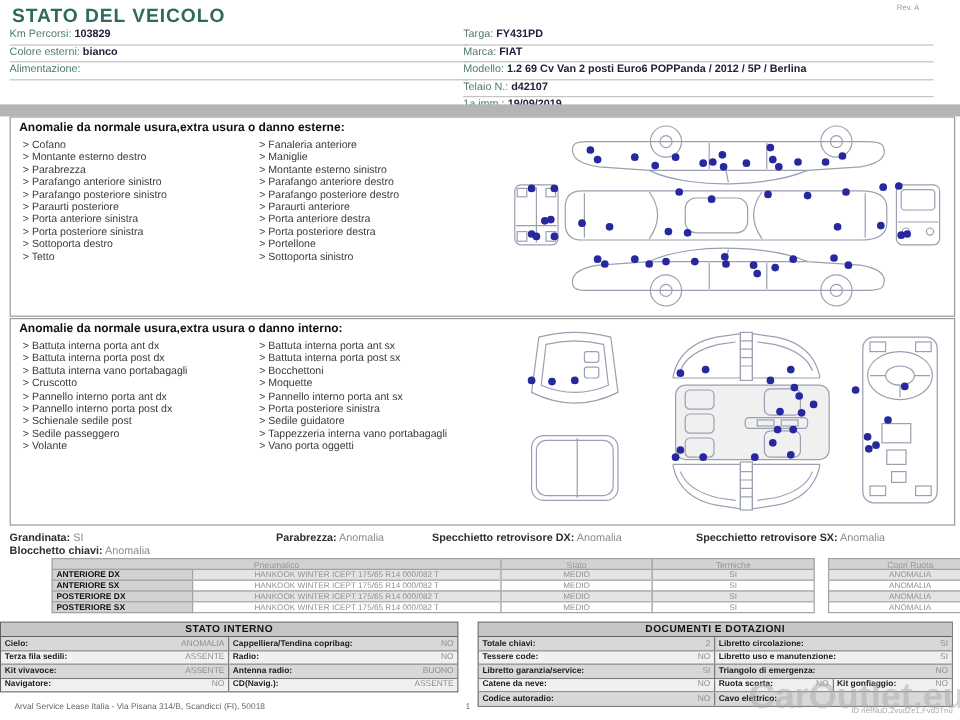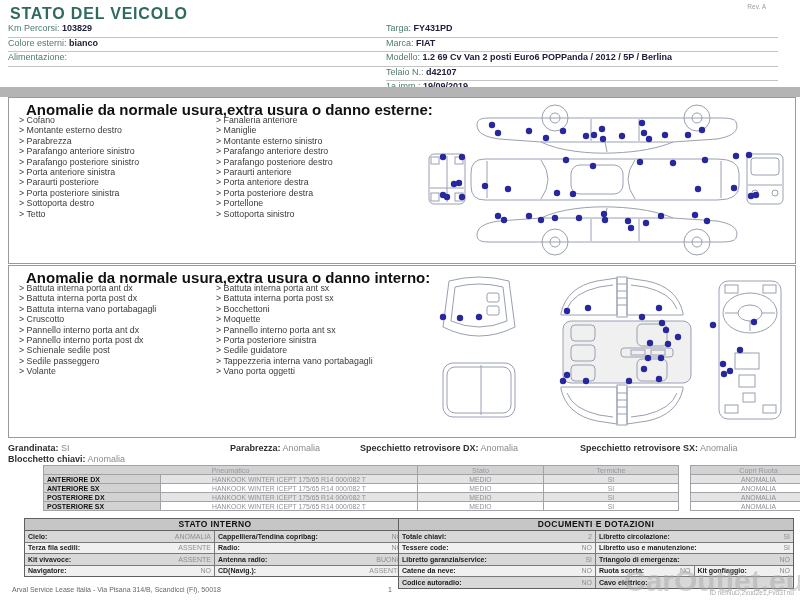--- a/index.html
+++ b/index.html
@@ -15,21 +15,21 @@
   .fline{height:13.5px;border-bottom:1px solid #c4c4c4;font-size:9px;white-space:nowrap;overflow:hidden;}
   .flabel{color:#4f7a70;}
   .fvalue{color:#20203c;font-weight:bold;}
 
   .band{position:absolute;left:0;top:87px;width:800px;height:10px;background:#b4b4b4;}
 
   
   .anom-box{position:absolute;left:8px;width:786px;border:1px solid #9a9a9a;background:#fff;}
   #box-ext{top:97px;height:165px;}
   #box-int{top:265px;height:171px;}
-  .anom-title{position:absolute;left:17px;top:3px;font-size:15px;font-weight:bold;color:#111;}
+  .anom-title{position:absolute;left:7px;top:3px;font-size:10px;font-weight:bold;color:#111;}
   .anom-col{position:absolute;top:17px;font-size:8.8px;line-height:10.4px;color:#3a3a3a;}
   .col-l{left:10px;width:195px;}
   .col-r{left:207px;width:200px;}
   .anom-item::before{content:"> ";}
   .diagram{position:absolute;left:412px;top:3px;}
   .dot{fill:#28289e;}
 
   
   .sum{position:absolute;font-size:9px;}
   .slabel{color:#2f2f2f;font-weight:bold;margin-top:31px;}
@@ -41,21 +41,21 @@
   .t-cell{box-sizing:border-box;border:1px solid #a2a2a8;margin-left:-1px;
           display:flex;align-items:center;justify-content:center;color:#919195;}
   .t-head{background:#d2d2d2;color:#98989c;font-size:7.2px;}
   .t-pos{justify-content:flex-start;padding-left:3px;background:#d2d2d2;color:#111;font-weight:bold;font-size:7px;}
   .t-gap{width:12px;border:none;}
   .row-even{background:#e4e4e4;}
   .row-odd{background:#ffffff;}
 
   
   .bt{position:absolute;top:518px;border:1px solid #606060;font-size:7px;box-sizing:border-box;}
-  #bt-left{left:24px;width:382px;}
+  #bt-left{left:0;width:382px;}
   #bt-right{left:398px;width:396px;}
   .bt-title{height:11px;background:#c6c6c6;font-weight:bold;font-size:8.5px;text-align:center;
             line-height:11px;color:#111;border-bottom:1px solid #606060;letter-spacing:.4px;}
   .bt-row{display:flex;height:10.5px;border-bottom:1px solid #7a7a7a;}
   .bt-row:last-child{border-bottom:none;}
   .bt-row.alt-a{background:#d8d8d8;}
   .bt-row.alt-b{background:#f0f0f0;}
   .bt-cell{box-sizing:border-box;display:flex;align-items:center;border-right:1px solid #7a7a7a;padding:0 3px;overflow:hidden;}
   .bt-cell:last-child{border-right:none;}
   .bt-label{color:#1c1c1c;font-weight:bold;white-space:nowrap;}
@@ -93,22 +93,22 @@
   <div class="band"></div>
 
   <div class="anom-box" id="box-ext">
     <div class="anom-title">Anomalie da normale usura,extra usura o danno esterne:</div>
     <div class="anom-col col-l" id="list-ext-l">
         <div class="anom-item">Cofano</div>
         <div class="anom-item">Montante esterno destro</div>
         <div class="anom-item">Parabrezza</div>
         <div class="anom-item">Parafango anteriore sinistro</div>
         <div class="anom-item">Parafango posteriore sinistro</div>
+        <div class="anom-item">Paraurti posteriore</div>
         <div class="anom-item">Porta anteriore sinistra</div>
-        <div class="anom-item">Paraurti posteriore</div>
         <div class="anom-item">Porta posteriore sinistra</div>
         <div class="anom-item">Sottoporta destro</div>
         <div class="anom-item">Tetto</div>
       </div>
     <div class="anom-col col-r" id="list-ext-r">
         <div class="anom-item">Fanaleria anteriore</div>
         <div class="anom-item">Maniglie</div>
         <div class="anom-item">Montante esterno sinistro</div>
         <div class="anom-item">Parafango anteriore destro</div>
         <div class="anom-item">Parafango posteriore destro</div>

